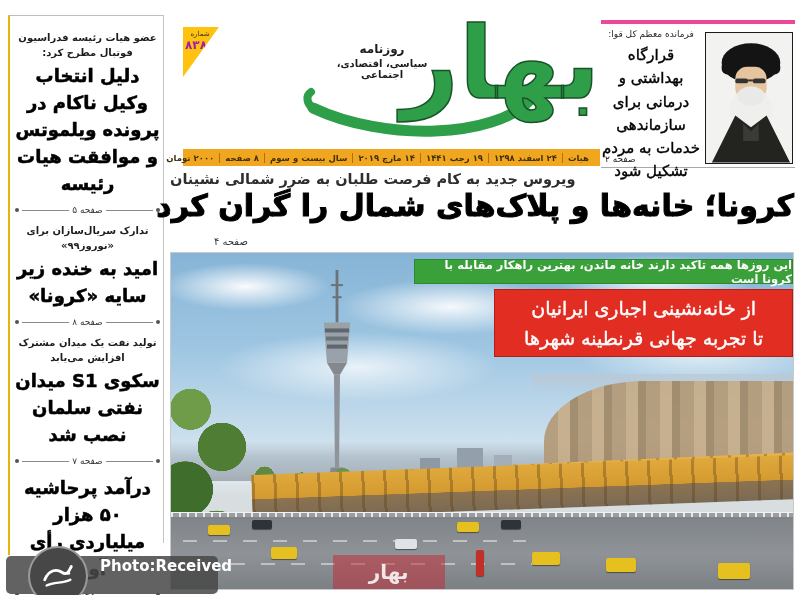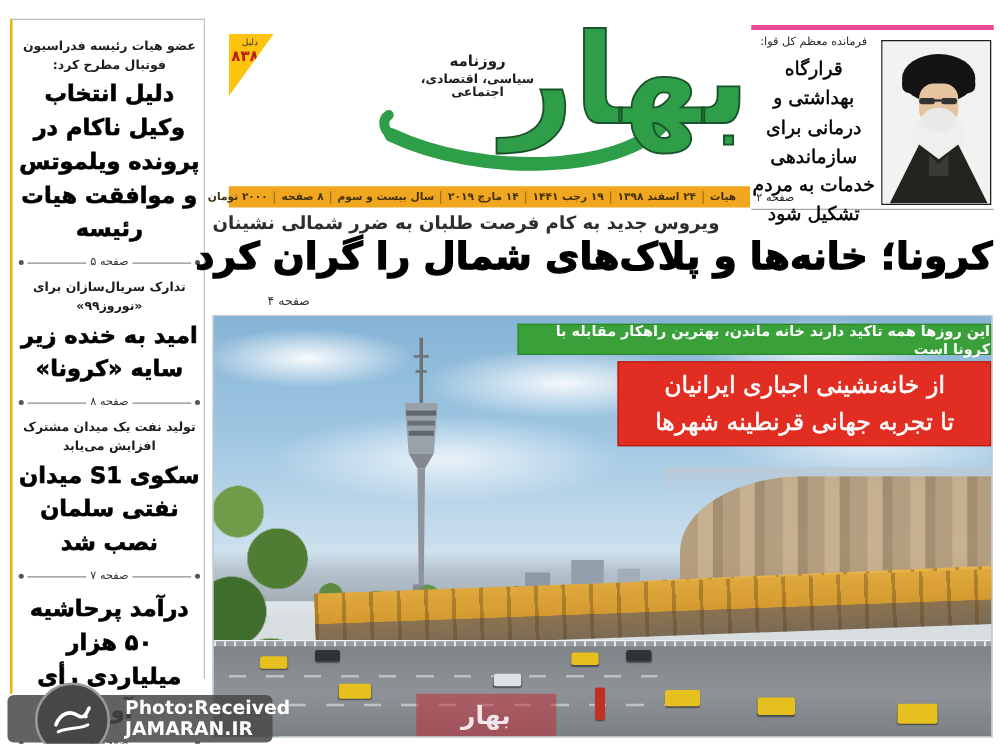--- a/index.html
+++ b/index.html
@@ -14,21 +14,21 @@
   .kicker-sm{font-size:10px;font-weight:bold;color:#1d1d1d;line-height:1.5;margin:8px 0 2px}
   .kicker-sm:empty{display:none}
   .head-lg{font-size:18px;font-weight:bold;color:#000;line-height:1.5;-webkit-text-stroke:.5px #000;margin:2px 0}
   .sep{display:flex;align-items:center;gap:3px;margin:8px 1px;color:#333;font-size:9px}
   .sep .line{flex:1;height:1px;background:#8a8a8a}
   .sep .enddot{width:4px;height:4px;border-radius:50%;background:#555;flex:0 0 auto}
 
   
   .issue-tri{left:183px;top:27px;width:36px;height:50px;background:#ffc20e;clip-path:polygon(0 0,100% 0,0 100%);padding:3px 2px 0 0;text-align:center;direction:rtl}
   .issue-tri .lbl{font-size:7px;color:#333;display:block}
-  .issue-tri .num{font-size:12px;font-weight:bold;color:#b91c1c;display:block;margin-right:8px}
+  .issue-tri .num{font-size:12px;font-weight:bold;color:#a21caf;display:block;margin-right:8px}
   .logo-svg{left:295px;top:0px;width:310px;height:150px}
   .tagline{left:323px;top:42px;width:118px;text-align:center;z-index:5;direction:rtl}
   .tagline .t1{font-size:12px;font-weight:bold;color:#1c1c1c;display:block}
   .tagline .t2{font-size:10px;font-weight:bold;color:#1c1c1c;display:block;margin-top:2px}
   .datebar{left:183px;top:149px;width:417px;height:17px;background:#f0a71f;display:flex;direction:rtl;align-items:center;justify-content:space-between;padding:0 6px}
   .datebar span{font-size:8.5px;font-weight:bold;color:#41300a;white-space:nowrap;padding:0 5px;border-left:1px solid rgba(80,50,0,.45)}
   .datebar span:last-child{border-left:none}
 
   
   .leader{left:601px;top:20px;width:194px;height:148px;border-top:4px solid #ec4899;border-bottom:1px solid #a9a9a9;background:#fff}
@@ -142,21 +142,21 @@
         <span>صفحه ۲</span>
         <i class="line"></i>
         <i class="enddot"></i>
       </div>
   </div>
 
 </div>
 <div class="abs col-rule"></div>
 
 <div class="abs issue-tri">
-  <span class="lbl">دلیل</span>
+  <span class="lbl">شماره</span>
   <span class="num">۸۳۸</span>
 </div>
 
 <svg class="abs logo-svg" viewBox="0 0 310 150">
   <path d="M235,100 C200,138 90,142 18,108" stroke="#2f9e48" stroke-width="11" fill="none" stroke-linecap="round"></path>
   <path d="M18,108 C12,104 10,96 16,92" stroke="#2f9e48" stroke-width="8" fill="none" stroke-linecap="round"></path>
   <text x="305" y="98" text-anchor="end" font-family="DejaVu Sans, sans-serif" font-size="100" font-weight="bold" fill="#2f9e48" stroke="#19532a" stroke-width="1.5">بهار</text>
 </svg>
 
 <div class="abs tagline">
@@ -251,14 +251,13 @@
 <div class="abs jam-bar"></div>
 <div class="abs jam-circle">
   <svg viewBox="0 0 40 40" width="38" height="38">
     <path d="M6,24 C10,14 18,12 24,16 C30,20 32,14 34,10" stroke="#fff" stroke-width="3" fill="none" stroke-linecap="round"></path>
     <path d="M8,30 C16,26 26,28 33,24" stroke="#fff" stroke-width="2.5" fill="none" stroke-linecap="round"></path>
     <circle cx="31" cy="17" r="1.8" fill="#fff"></circle>
   </svg>
 </div>
 <div class="abs jam-text">
   <span class="l1">Photo:Received</span>
-  <span class="l2">JAMARAN.IR</span>
 </div>
 
 </body></html>

